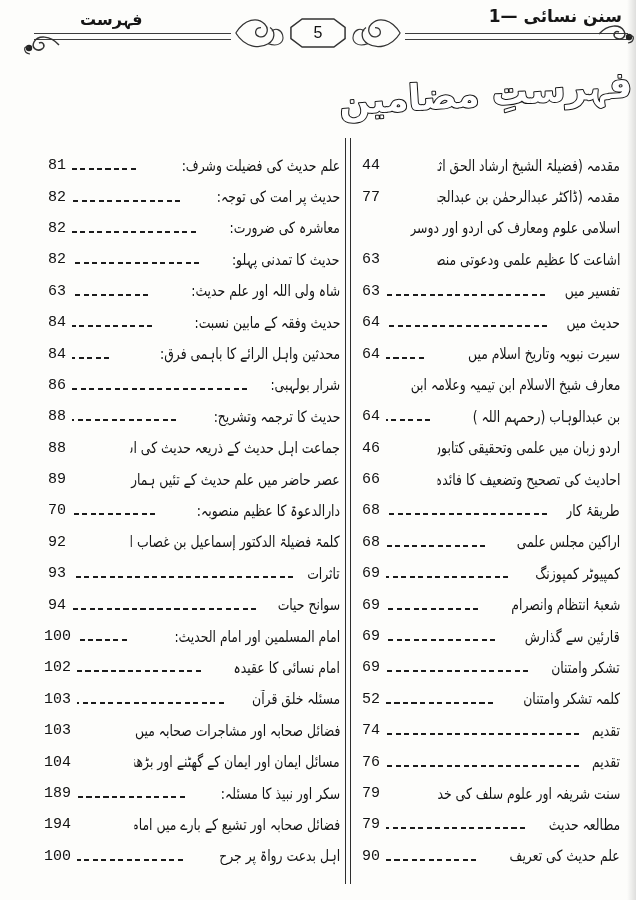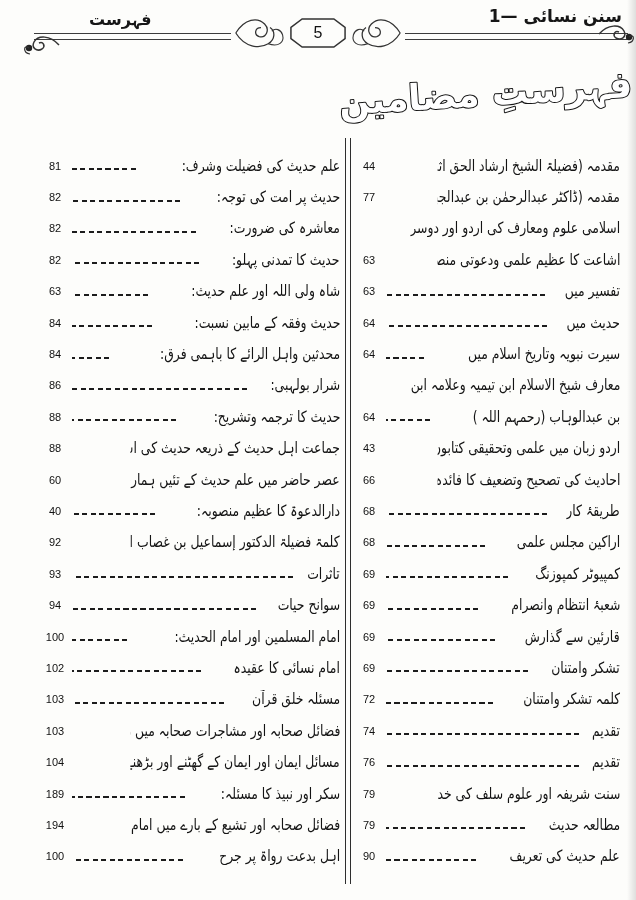--- a/index.html
+++ b/index.html
@@ -21,21 +21,21 @@
   .rule{
     position:absolute;left:34px;right:8px;top:33px;height:5px;
     border-top:1.4px solid #3c3c3c;border-bottom:1.4px solid #3c3c3c;
   }
   .book-title{
     position:absolute;top:6px;right:14px;
     font-size:17px;font-weight:bold;direction:rtl;
     letter-spacing:0.2px;
   }
   .section-label{
-    position:absolute;top:10px;left:89px;
+    position:absolute;top:10px;left:80px;
     font-size:16px;font-weight:600;direction:rtl;
   }
   .corner-swirl{position:absolute;}
   .corner-swirl.right{top:22px;right:0px;}
   .corner-swirl.left{top:33px;left:22px;}
   .center-ornament{
     position:absolute;top:15px;left:50%;transform:translateX(-50%);
     display:flex;align-items:center;background:#fdfdfb;padding:0 3px;
   }
   .octagon-wrap{position:relative;width:56px;height:32px;margin:0 2px;}
@@ -66,22 +66,22 @@
   .toc-text{
     flex:0 1 auto;min-width:0;overflow:hidden;
     display:inline-block;
     transform:scaleX(0.80);transform-origin:center right;
   }
   .toc-leader{
     flex:1 1 0;min-width:0;height:2px;margin:7px 6px 0 6px;
     background:repeating-linear-gradient(to left,#1c1c1c 0 5px,rgba(0,0,0,0) 5px 8.5px);
   }
   .toc-page{
-    flex:0 0 auto;direction:ltr;text-align:center;min-width:22px;
-    font-family:Liberation Sans, sans-serif;font-size:11px;color:#111;
+    flex:0 0 auto;direction:ltr;text-align:right;min-width:22px;
+    font-family:Liberation Mono, monospace;font-size:15px;color:#111;
   }
   svg{display:block;}
 </style>
 </head>
 <body>
 
 <div class="page">
 
   <div class="rule"></div>
 
@@ -174,21 +174,21 @@
 
   </div>
       <div class="toc-row">
     <span class="toc-text">بن عبدالوہاب (رحمہم اللہ )</span>
     <span class="toc-leader"></span>
     <span class="toc-page">64</span>
   </div>
       <div class="toc-row">
     <span class="toc-text">اردو زبان میں علمی وتحقیقی کتابوں کی اشاعت کی اہمیت</span>
     <span class="toc-leader"></span>
-    <span class="toc-page">43</span>
+    <span class="toc-page">46</span>
   </div>
       <div class="toc-row">
     <span class="toc-text">احادیث کی تصحیح وتضعیف کا فائدہ اور مقصد</span>
     <span class="toc-leader"></span>
     <span class="toc-page">66</span>
   </div>
       <div class="toc-row">
     <span class="toc-text">طریقۂ کار</span>
     <span class="toc-leader"></span>
     <span class="toc-page">68</span>
@@ -214,21 +214,21 @@
     <span class="toc-page">69</span>
   </div>
       <div class="toc-row">
     <span class="toc-text">تشکر وامتنان</span>
     <span class="toc-leader"></span>
     <span class="toc-page">69</span>
   </div>
       <div class="toc-row">
     <span class="toc-text">کلمہ تشکر وامتنان</span>
     <span class="toc-leader"></span>
-    <span class="toc-page">72</span>
+    <span class="toc-page">52</span>
   </div>
       <div class="toc-row">
     <span class="toc-text">تقدیم</span>
     <span class="toc-leader"></span>
     <span class="toc-page">74</span>
   </div>
       <div class="toc-row">
     <span class="toc-text">تقدیم</span>
     <span class="toc-leader"></span>
     <span class="toc-page">76</span>
@@ -296,26 +296,26 @@
     <span class="toc-page">88</span>
   </div>
       <div class="toc-row">
     <span class="toc-text">جماعت اہل حدیث کے ذریعہ حدیث کی اشاعت:</span>
     <span class="toc-leader"></span>
     <span class="toc-page">88</span>
   </div>
       <div class="toc-row">
     <span class="toc-text">عصر حاضر میں علم حدیث کے تئیں ہماری ذمہ داری:</span>
     <span class="toc-leader"></span>
-    <span class="toc-page">60</span>
+    <span class="toc-page">89</span>
   </div>
       <div class="toc-row">
     <span class="toc-text">دارالدعوۃ کا عظیم منصوبہ:</span>
     <span class="toc-leader"></span>
-    <span class="toc-page">40</span>
+    <span class="toc-page">70</span>
   </div>
       <div class="toc-row">
     <span class="toc-text">کلمۃ فضیلۃ الدکتور إسماعیل بن غصاب العدوی</span>
     <span class="toc-leader"></span>
     <span class="toc-page">92</span>
   </div>
       <div class="toc-row">
     <span class="toc-text">تاثرات</span>
     <span class="toc-leader"></span>
     <span class="toc-page">93</span>

